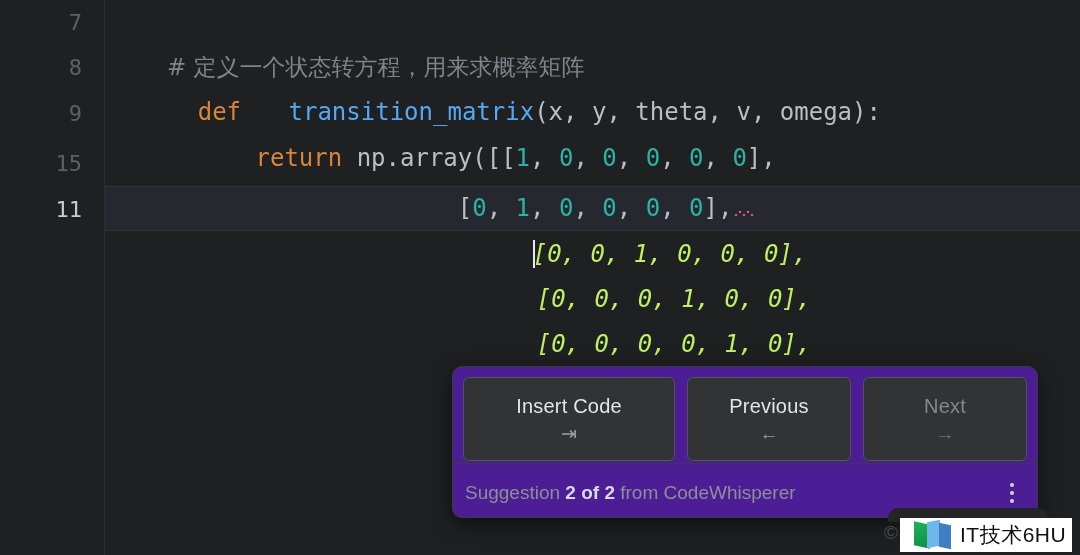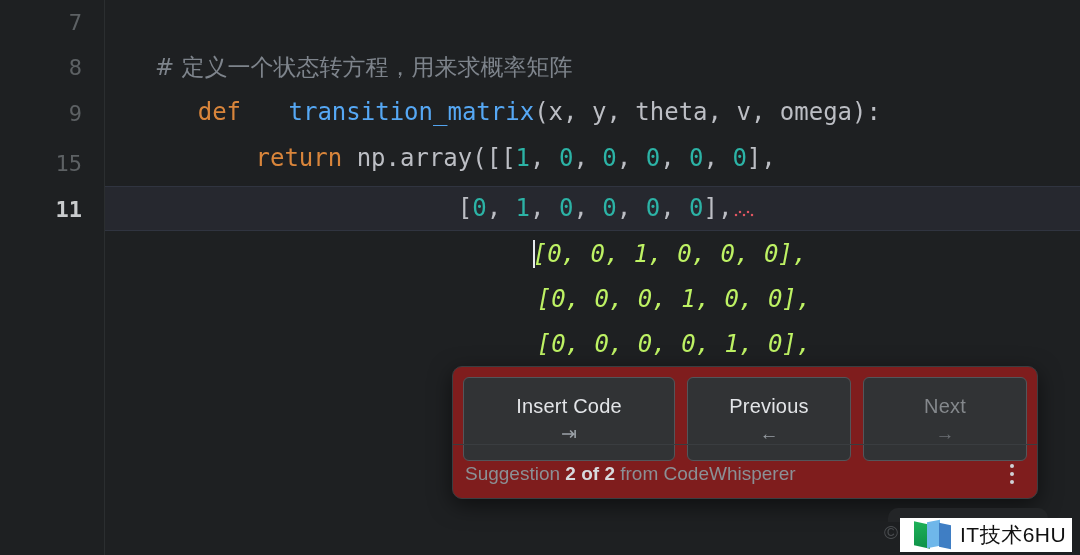--- a/index.html
+++ b/index.html
@@ -33,21 +33,21 @@
     width: 60px;
     text-align: right;
     font-family: "DejaVu Sans Mono", monospace;
     font-size: 22px;
     color: #5d6164;
     line-height: 45px;
     height: 45px;
   }
   .gutter-num.current {
     color: #c9cbcd;
-    font-weight: bold;
+    font-weight: normal;
     text-align: right;
   }
 
   
   .code-area {
     position: absolute;
     left: 105px; top: 0;
     right: 0; bottom: 0;
   }
   .current-line-hl {
@@ -67,21 +67,21 @@
     left: 0;
     width: 980px;
     height: 45px;
     line-height: 45px;
     font-family: "DejaVu Sans Mono", monospace;
     font-size: 24px;
     white-space: pre;
   }
 
   
-  .tok-comment { color: #7e848c; }
+  .tok-comment { color: #7e848c; margin-left: 12px; }
   .tok-kw      { color: #d9853b; }
   .tok-fn      { color: #56a8f5; margin-left: 33px; }
   .tok-plain   { color: #bcbec4; }
   .tok-num     { color: #2cb3a6; }
   .tok-ghost   { color: #bef264; font-style: italic; }
 
   .squiggle {
     display: inline-block;
     width: 24px;
     height: 8px;
@@ -103,22 +103,22 @@
     vertical-align: -6px;
     margin-right: -2px;
   }
 
   
   .cw-popup {
     position: absolute;
     left: 452px;
     top: 366px;
     width: 586px;
-    height: 133px;
-    background: #7f1d1d;
+    height: 152px;
+    background: #4c1d95;
     border: 1px solid #3a3d40;
     border-radius: 10px;
     box-shadow: 0 6px 22px rgba(0,0,0,.55);
     box-sizing: border-box;
     overflow: hidden;
   }
   .cw-buttons {
     display: flex;
     gap: 12px;
     padding: 10px 10px 0 10px;

